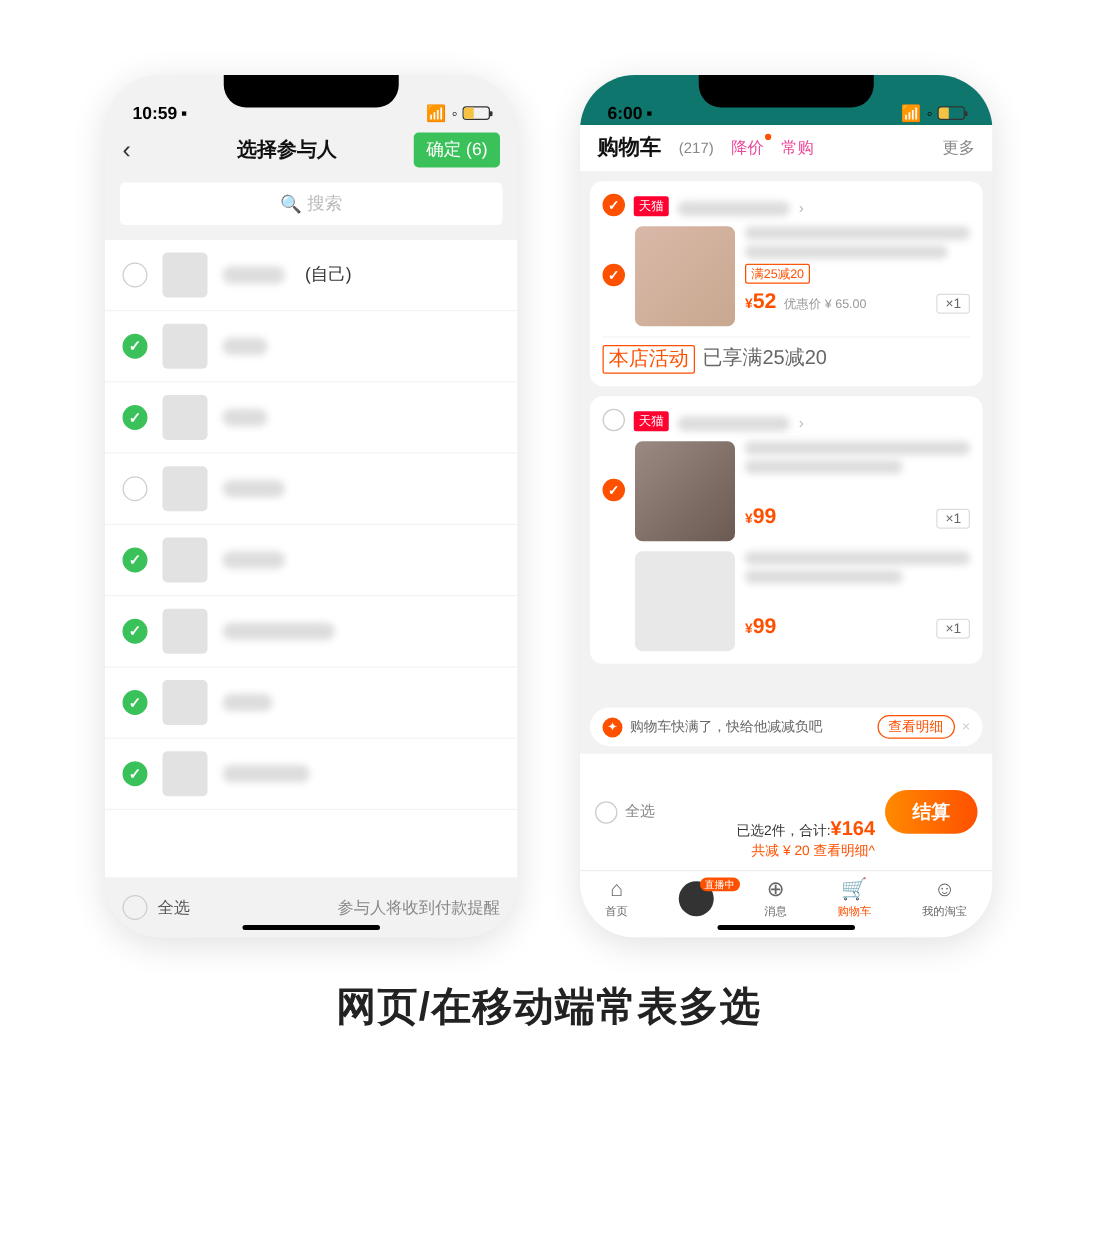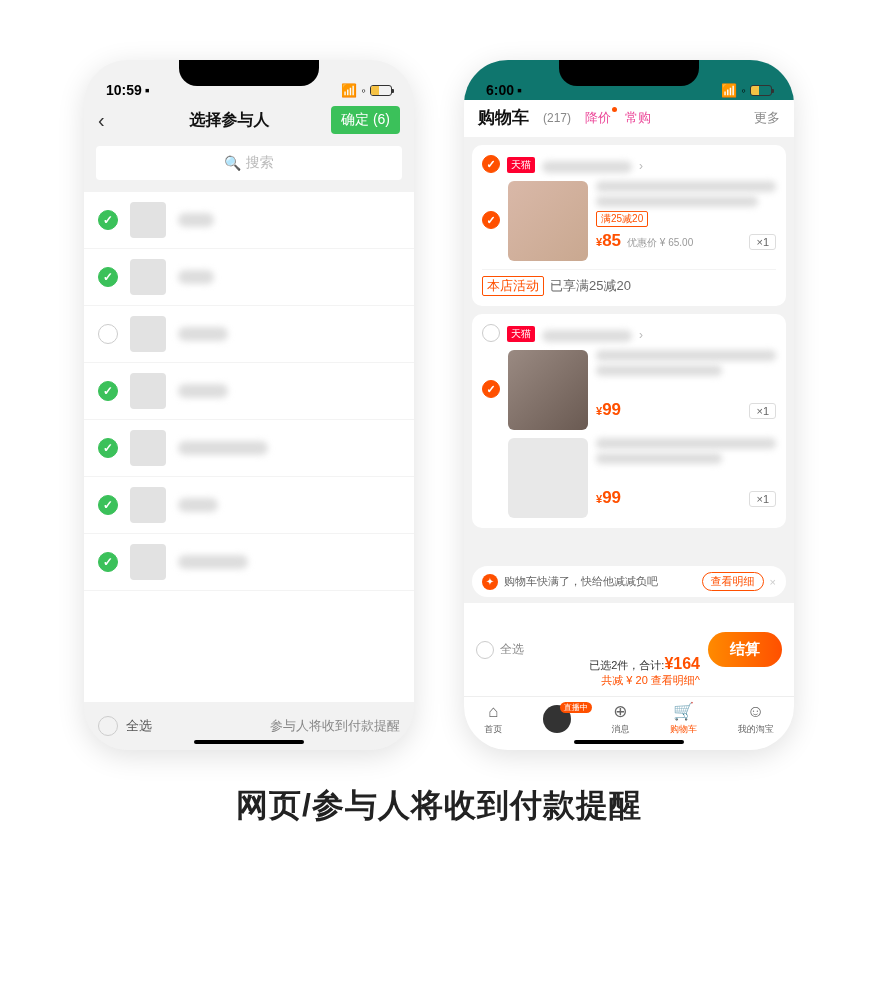--- a/index.html
+++ b/index.html
@@ -56,21 +56,21 @@
 .thumb { width:80px; height:80px; background:#ddd; border-radius:6px; flex-shrink:0;}
 .item-info { flex:1; display:flex; flex-direction:column; gap:4px;}
 .blur-line { height:11px; background:#ddd; border-radius:5px; filter:blur(3px);}
 .promo-tag { border:1px solid #ff5000; color:#ff5000; font-size:10px; padding:0 4px; border-radius:2px; align-self:flex-start;}
 .price-row { display:flex; align-items:baseline; gap:6px; margin-top:auto;}
 .price { color:#ff5000; font-weight:700;}
 .price .y { font-size:11px;}
 .price .n { font-size:17px;}
 .oprice { font-size:10px; color:#999;}
 .qty { border:1px solid #ddd; border-radius:3px; font-size:11px; padding:1px 6px; color:#666; margin-left:auto;}
-.activity { display:flex; align-items:center; gap:6px; font-size:13px; padding-top:6px; border-top:1px solid #f3f3f3;}
+.activity { display:flex; align-items:flex-start; gap:6px; font-size:16px; padding-top:6px; border-top:1px solid #f3f3f3;}
 .activity .tag { border:1px solid #ff5000; color:#ff5000; padding:0 4px; border-radius:2px;}
 .activity .txt { color:#666;}
 
 .banner { background:#fff; border-radius:20px; margin:0 8px 6px; padding:6px 10px; display:flex; align-items:center; gap:6px; font-size:11px;}
 .banner .icn { width:16px; height:16px; background:#ff5000; border-radius:50%; display:flex; align-items:center; justify-content:center; color:#fff; font-size:10px;}
 .banner .txt { color:#666; flex:1;}
 .banner .btn { border:1px solid #ff5000; color:#ff5000; border-radius:10px; padding:1px 8px;}
 .banner .close { color:#ccc;}
 
 .checkout { background:#fff; padding:8px 12px; display:flex; align-items:center; gap:8px;}
@@ -113,20 +113,26 @@
     <div class="nav">
       <div class="back">‹</div>
       <div class="title">选择参与人</div>
       <div class="confirm">确定 (6)</div>
     </div>
     <div class="search">
       <span>🔍</span>
       <span>搜索</span>
     </div>
     <div class="list" id="p1-list">
+        <div class="row">
+          <div class="check"></div>
+          <div class="avatar"></div>
+          <div class="name-blur" style="width: 50px;"></div>
+          <span class="suffix">(自己)</span>
+        </div>
         <div class="row">
           <div class="check on"></div>
           <div class="avatar"></div>
           <div class="name-blur" style="width: 36px;"></div>
         </div>
         <div class="row">
           <div class="check on"></div>
           <div class="avatar"></div>
           <div class="name-blur" style="width: 36px;"></div>
         </div>
@@ -199,21 +205,21 @@
           <span class="chev">›</span>
         </div>
         <div class="item-row">
           <div class="ocheck on" style="margin-top:30px"></div>
           <div class="thumb" style="background:linear-gradient(135deg,#d9b8a8,#c9a890)"></div>
           <div class="item-info">
             <div class="blur-line" style="width:100%"></div>
             <div class="blur-line" style="width:90%"></div>
             <span class="promo-tag">满25减20</span>
             <div class="price-row">
-              <span class="price"><span class="y">¥</span><span class="n">85</span></span>
+              <span class="price"><span class="y">¥</span><span class="n">52</span></span>
               <span class="oprice"><span>优惠价</span> <span>¥ 65.00</span></span>
               <span class="qty">×1</span>
             </div>
           </div>
         </div>
         <div class="activity">
           <span class="tag">本店活动</span>
           <span class="txt">已享满25减20</span>
         </div>
       </div>
@@ -291,14 +297,14 @@
       <div class="tb">
           <span class="ic">☺</span>
           <span>我的淘宝</span>
         </div>
     </div>
     <div class="home-ind"></div>
   </div>
 </div>
 
 <div class="caption">
-  <div>网页/参与人将收到付款提醒</div>
+  <div>网页/在移动端常表多选</div>
 </div>
 
 </body></html>

